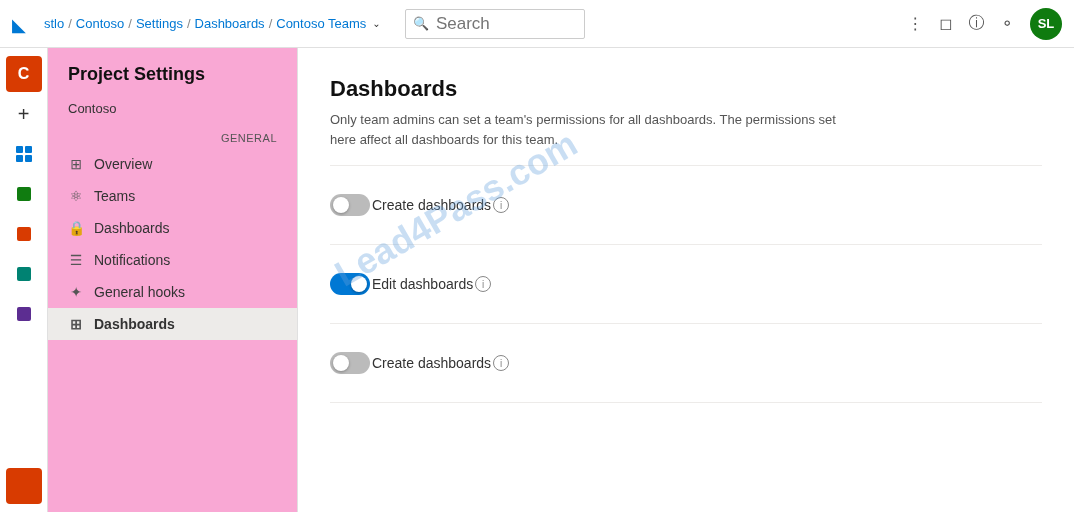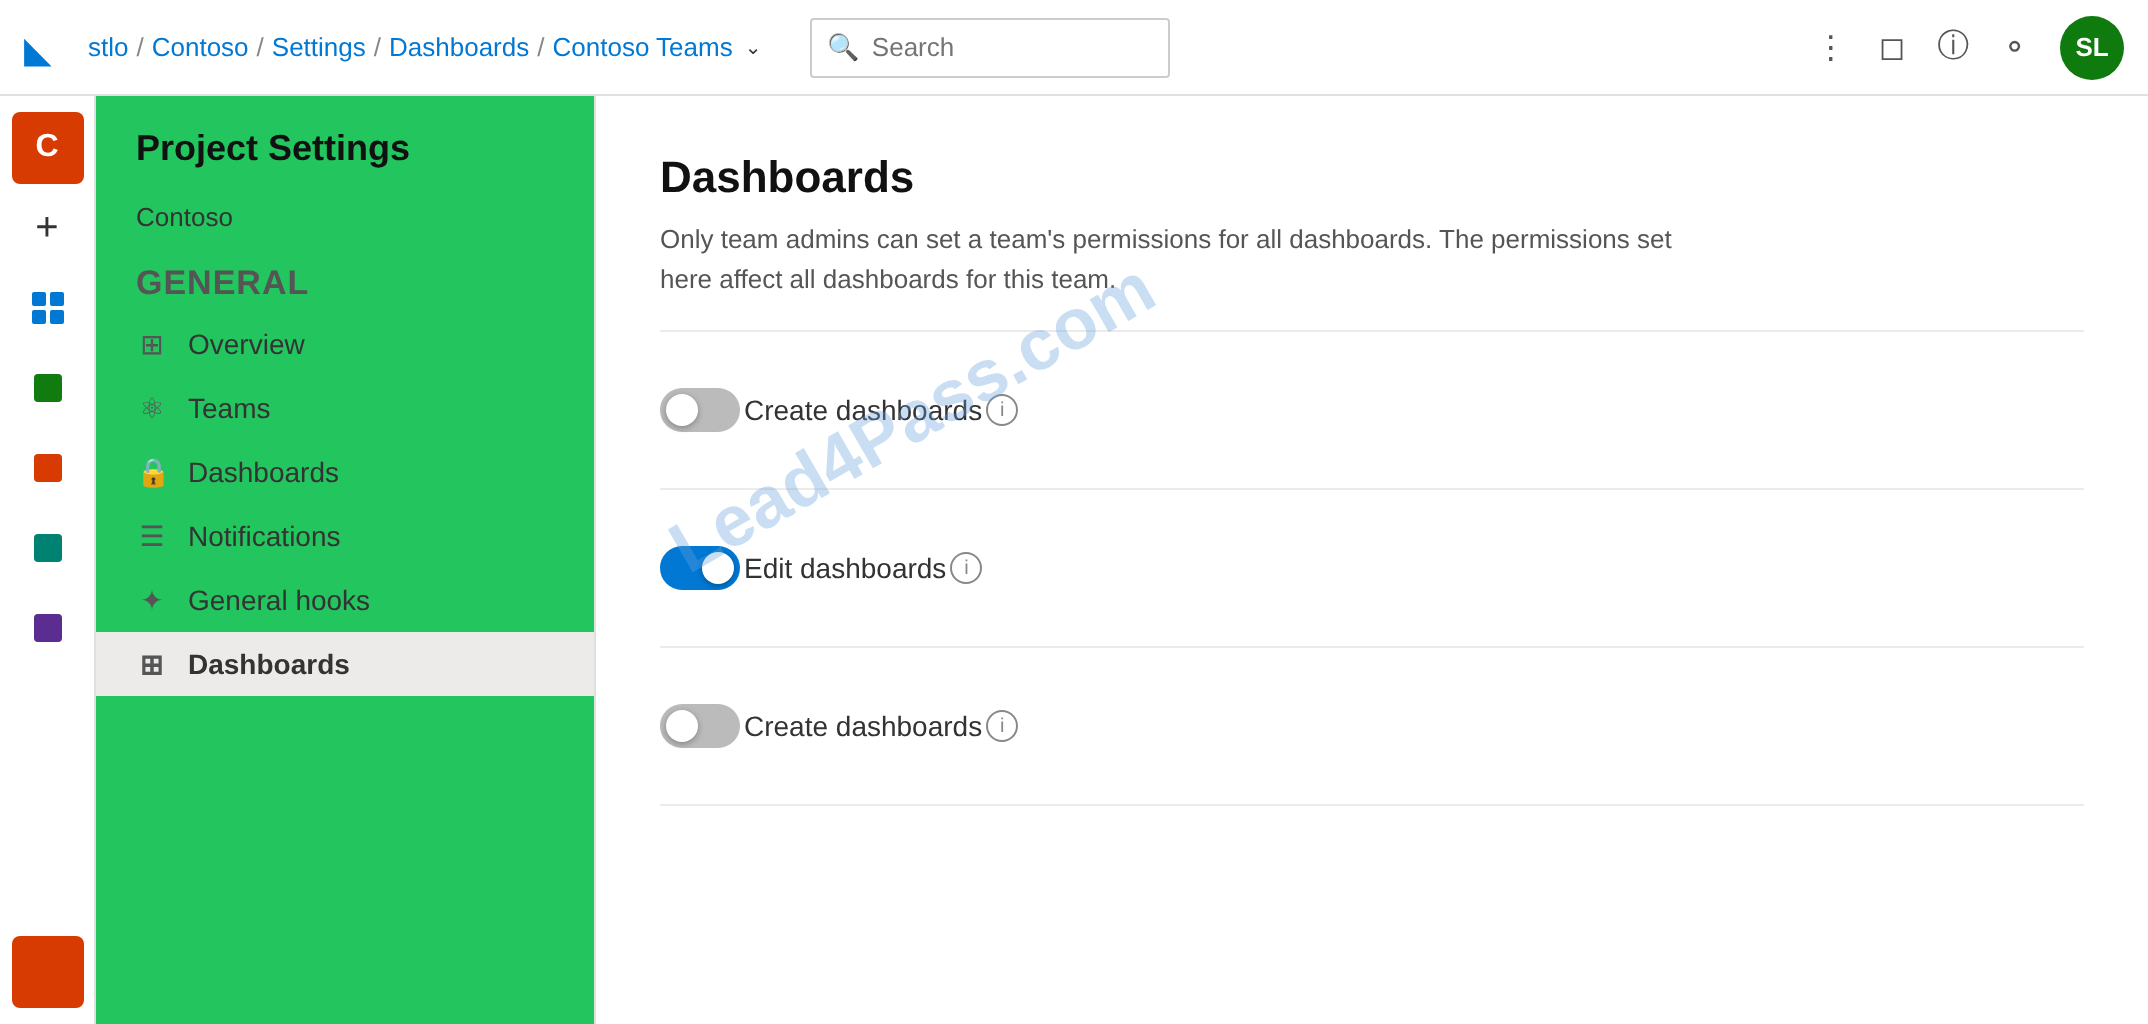--- a/index.html
+++ b/index.html
@@ -41,21 +41,21 @@
       border-radius: 2px;
       padding: 4px 8px;
       gap: 6px;
       width: 180px;
       height: 30px;
       background: #fff;
     }
     .search-box input {
       border: none;
       outline: none;
-      font-size: 13px;
+      font-size: 17px;
       width: 100%;
       color: #404040;
     }
     .search-icon { color: #888; font-size: 13px; }
 
     .nav-icons {
       margin-left: auto;
       display: flex;
       align-items: center;
       gap: 16px;
@@ -104,43 +104,44 @@
     .icon-bar-item.green { color: #107c10; }
     .icon-bar-item.orange { color: #d83b01; }
     .icon-bar-item.teal { color: #008272; }
     .icon-bar-item.purple { color: #5c2d91; }
     .icon-bar-item.red2 { background: #d83b01; color: #fff; border-radius: 4px; }
     .icon-bar-item.plus { color: #333; font-size: 20px; }
 
     
     .sidebar {
       width: 250px;
-      background: #22c55e;
+      background: #f9a8d4;
       border-right: 1px solid #e0e0e0;
       padding: 16px 0;
       overflow-y: auto;
     }
     .sidebar-title {
       font-size: 18px;
       font-weight: 600;
       color: #111;
       padding: 0 20px 12px;
     }
     .sidebar-org {
       font-size: 13px;
       color: #333;
       padding: 4px 20px 8px;
     }
     .sidebar-section-label {
-      font-size: 17px;
-      font-weight: 700;
+      font-size: 11px;
+      font-weight: 400;
       color: #555;
       text-transform: uppercase;
       padding: 8px 20px 4px;
       letter-spacing: 0.5px;
+      text-align: right;
     }
     .sidebar-item {
       display: flex;
       align-items: center;
       gap: 10px;
       padding: 8px 20px;
       cursor: pointer;
       font-size: 14px;
       color: #333;
       border-radius: 0;

